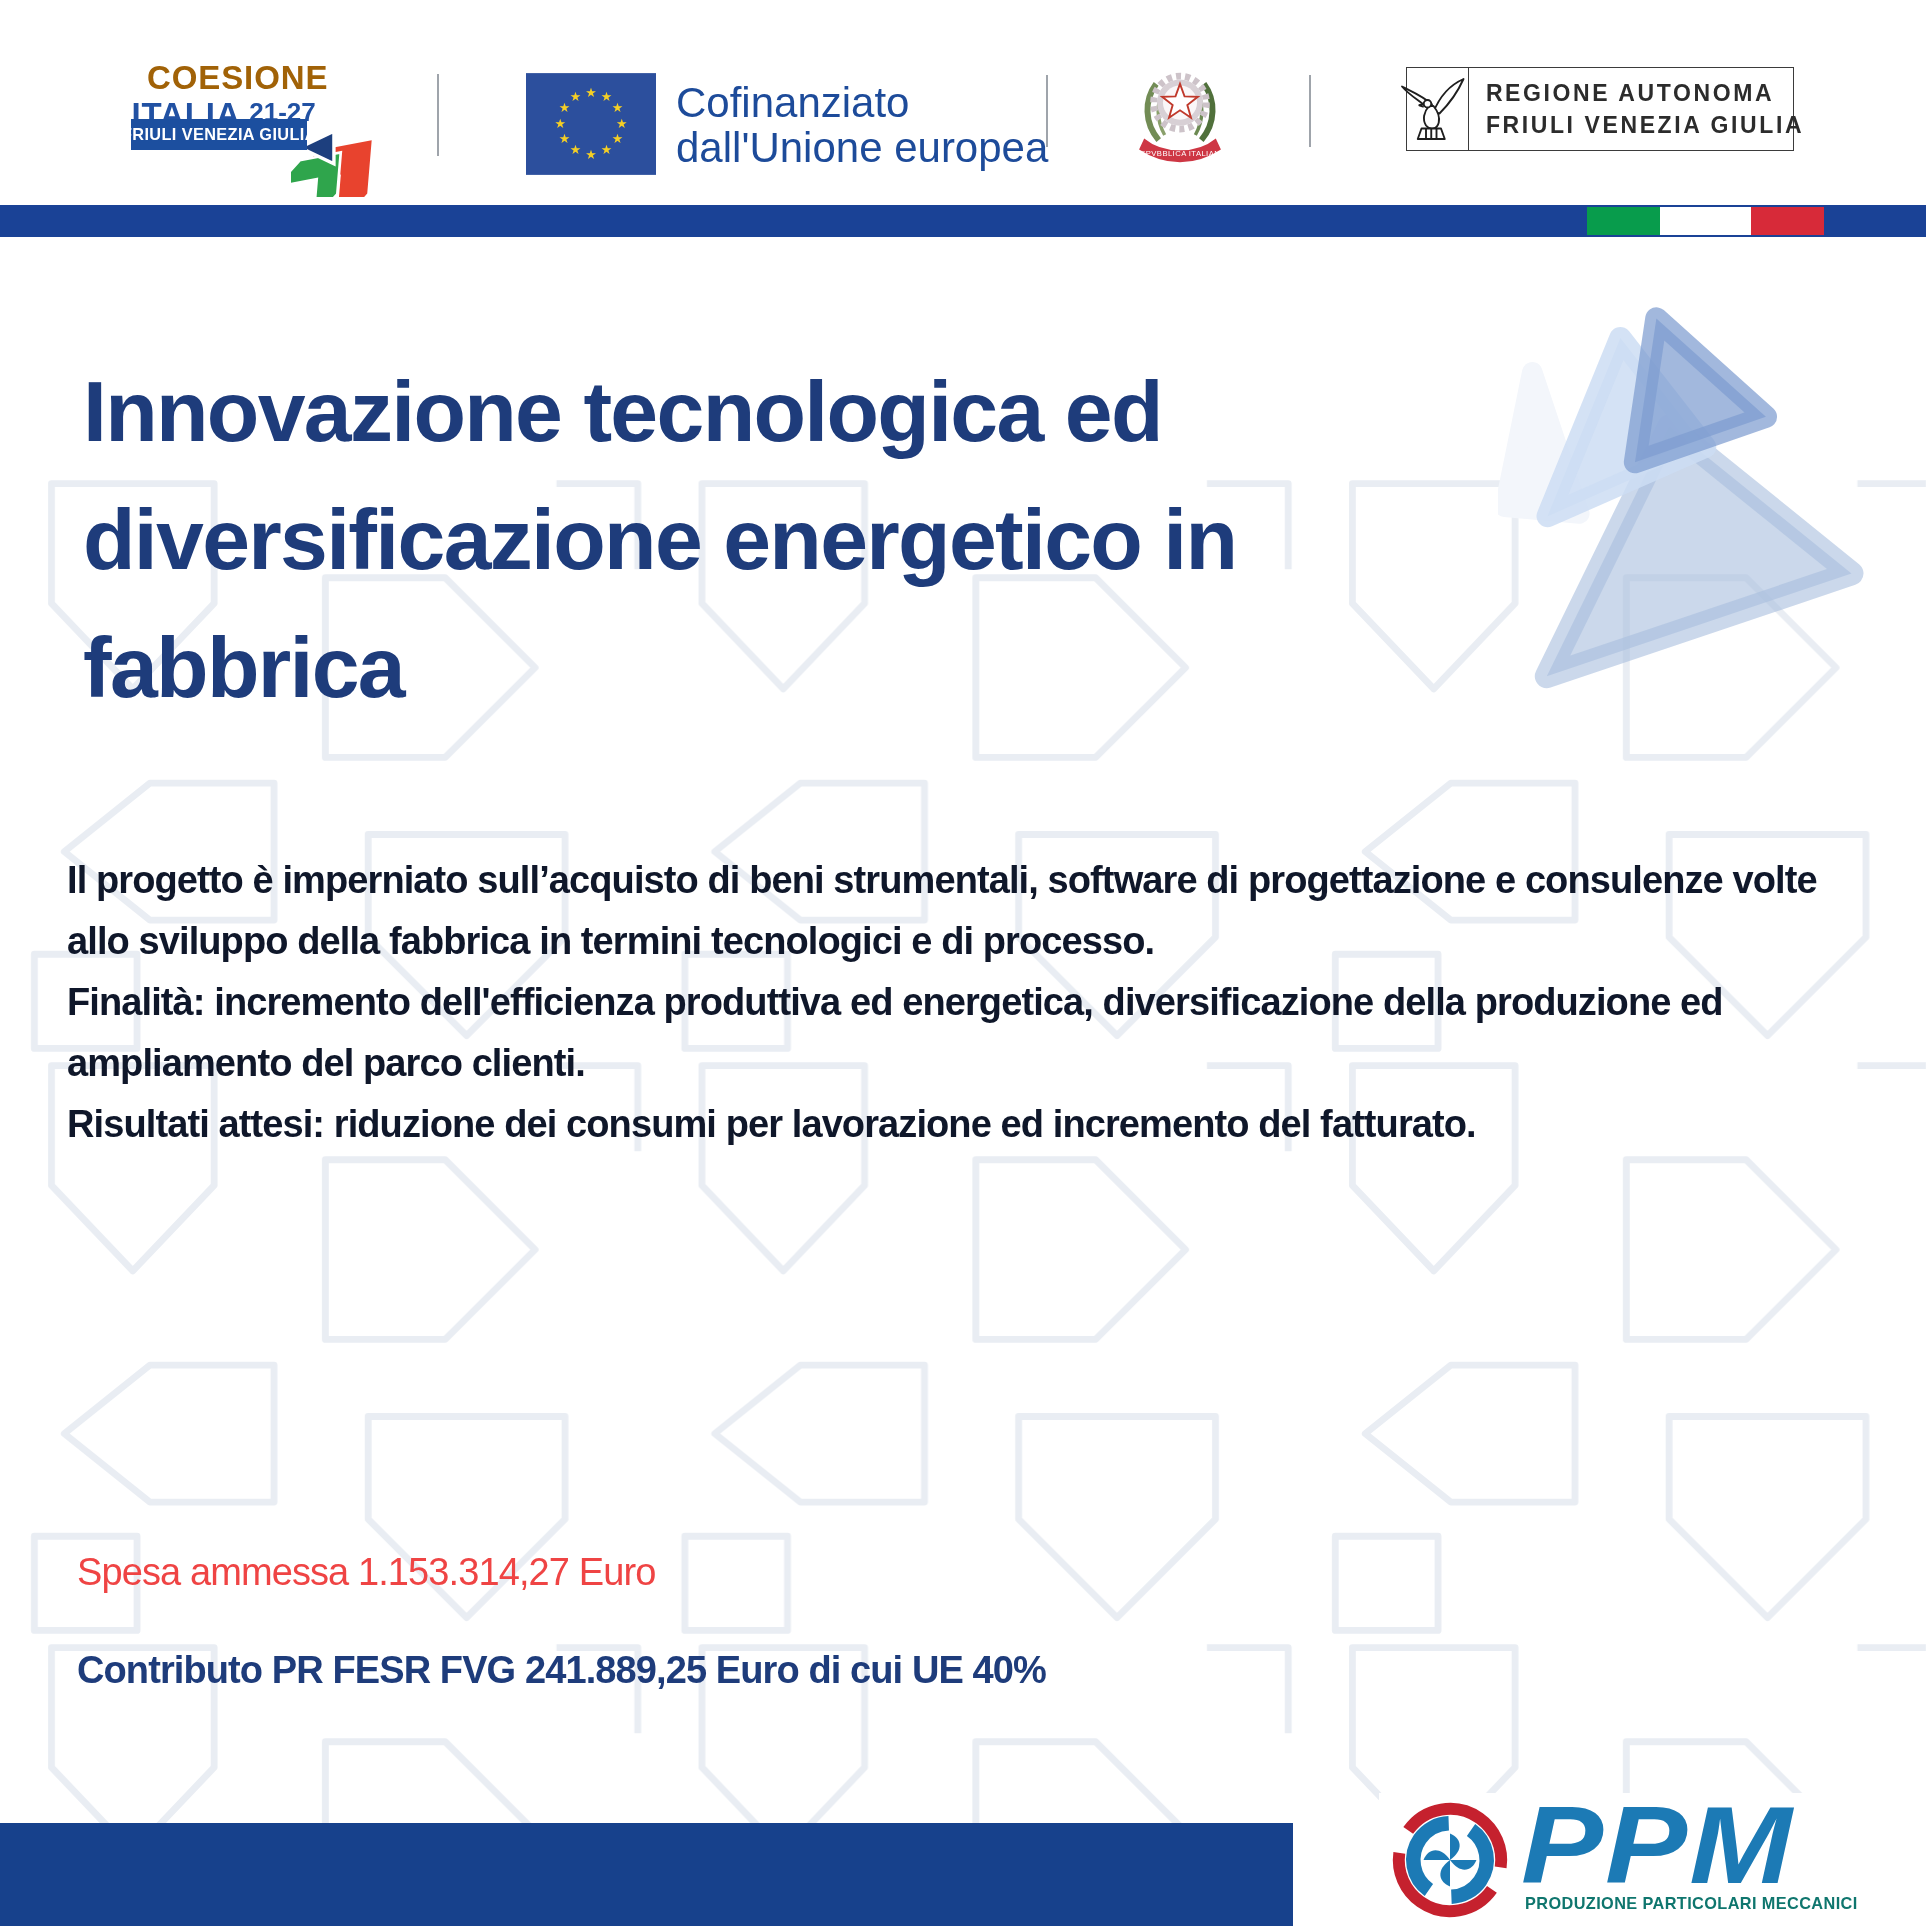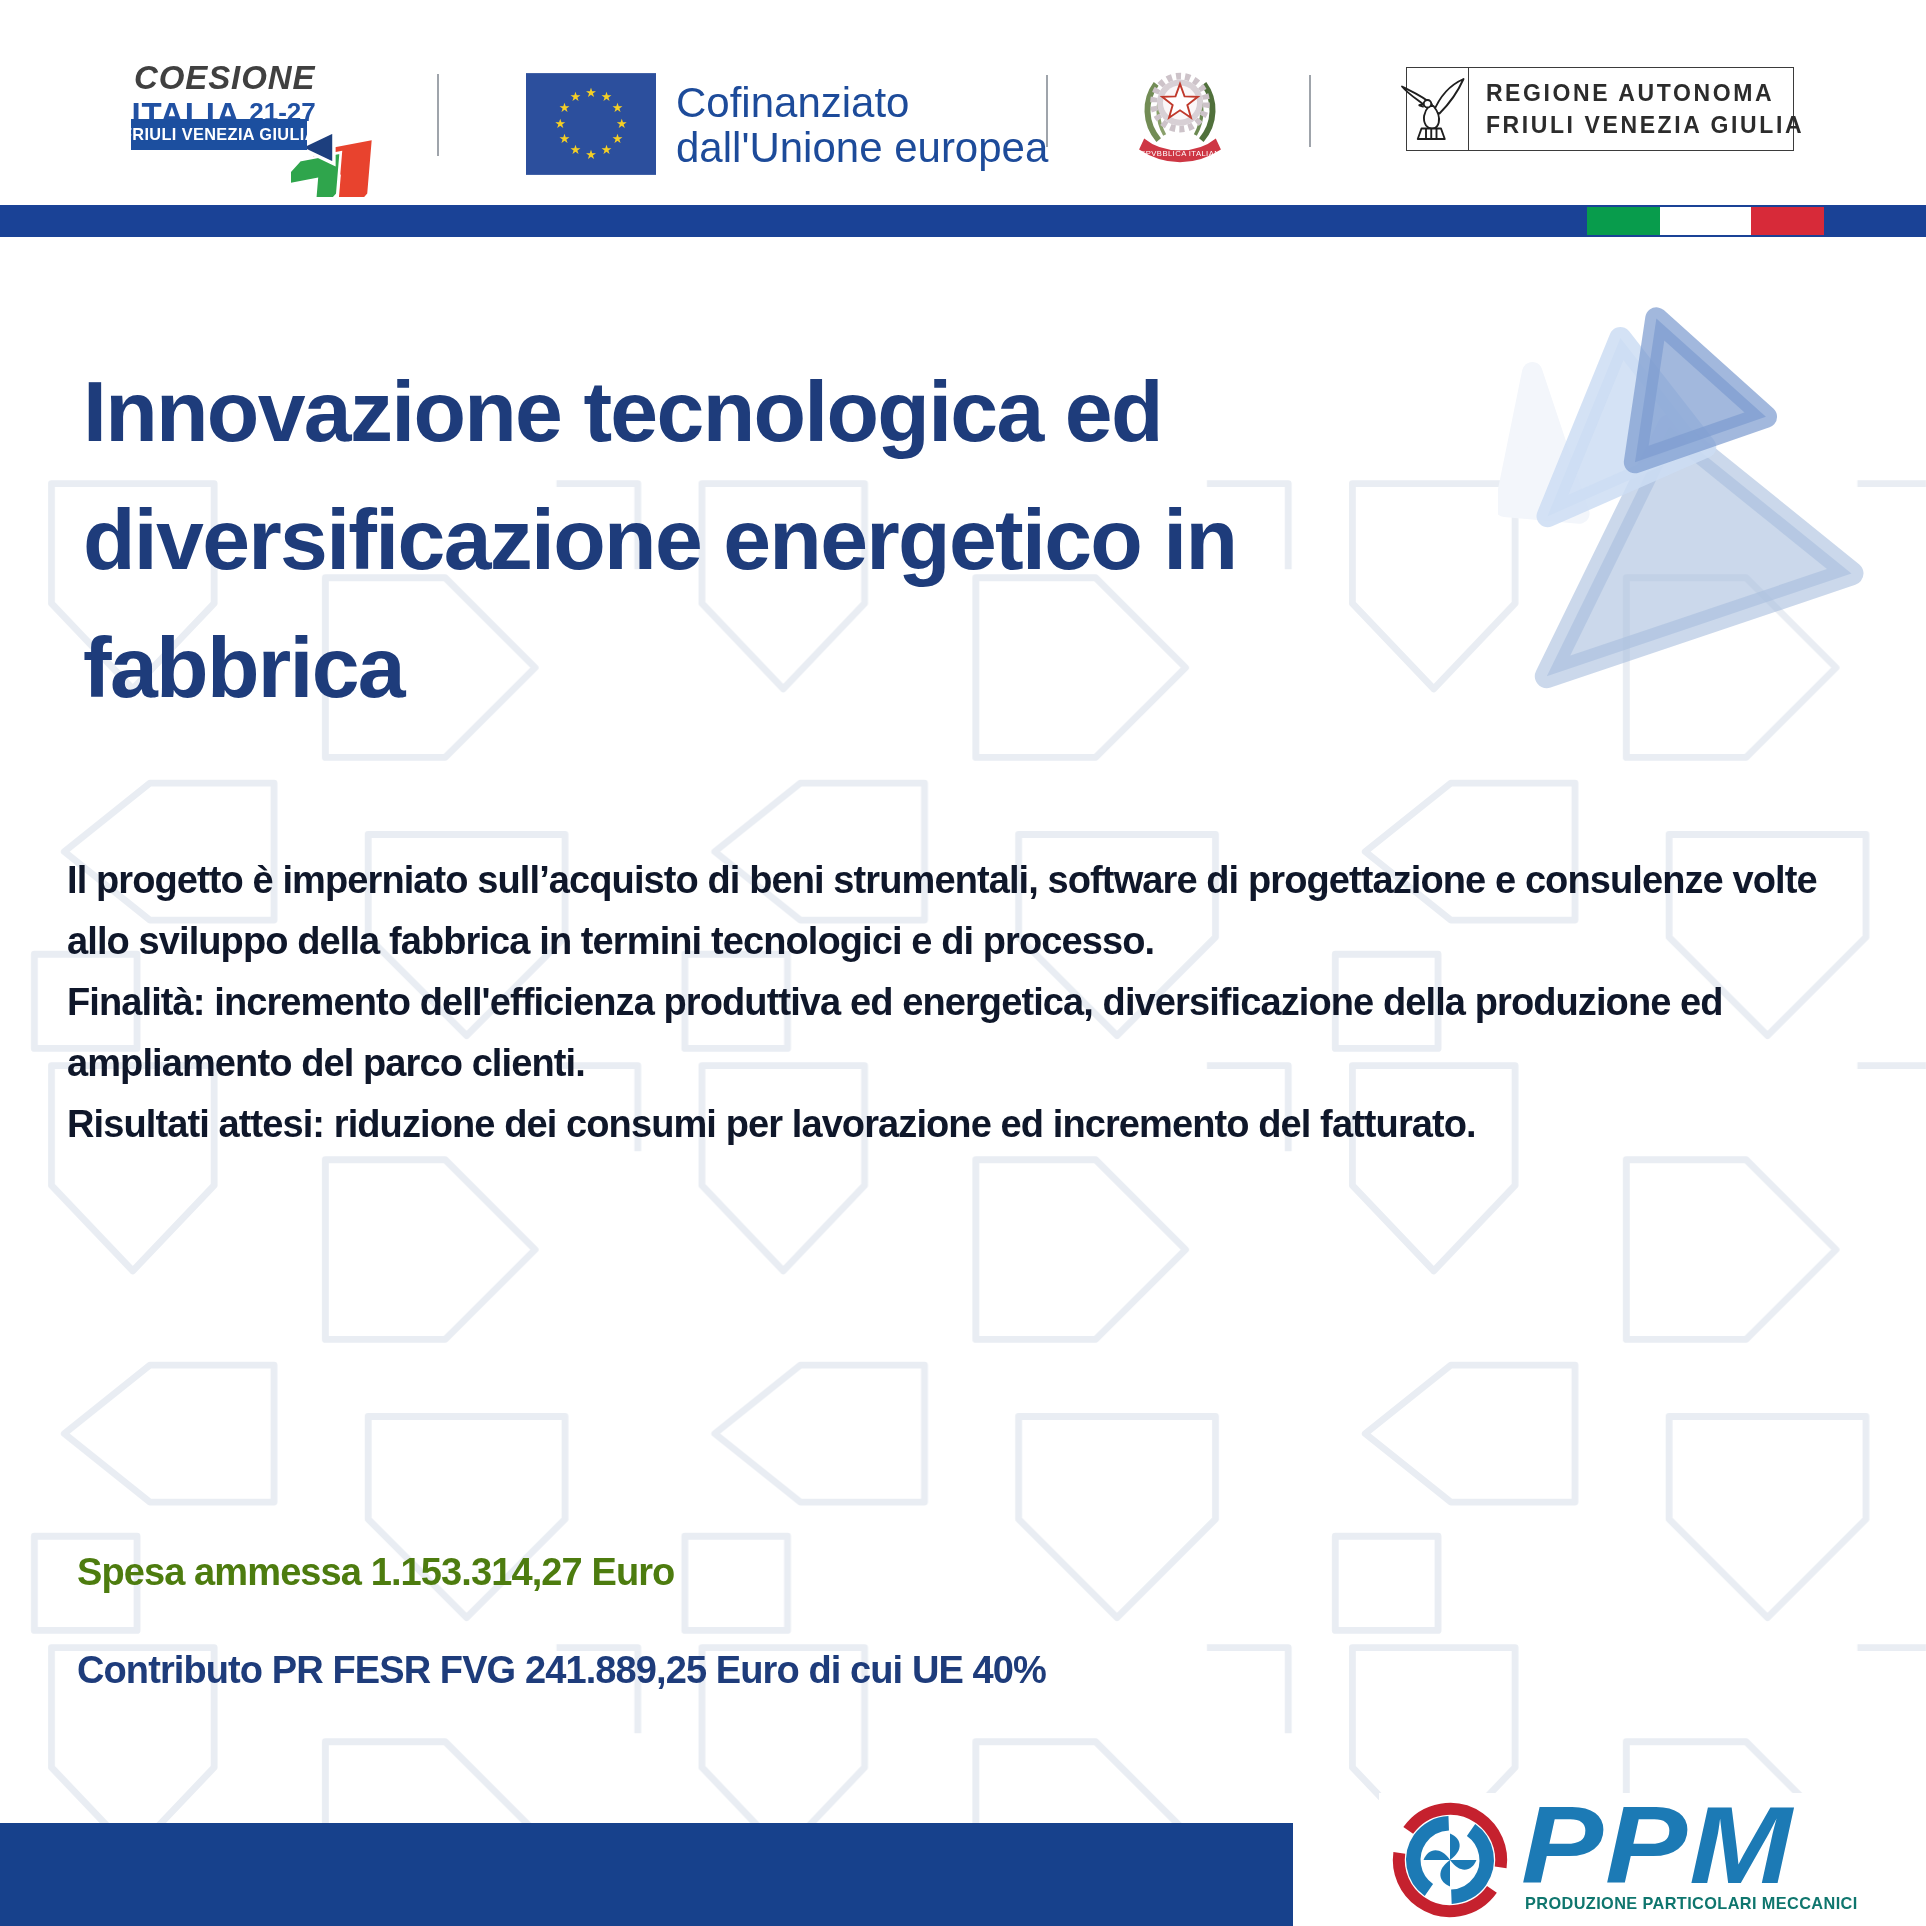--- a/index.html
+++ b/index.html
@@ -7,21 +7,21 @@
         font-family:"Liberation Sans",sans-serif;}
 
   
   .topbar{position:absolute;left:0;top:0;width:1926px;height:205px;background:#ffffff;z-index:5;}
   .vdiv{position:absolute;width:1.7px;background:#9fa4ab;}
   .vdiv.d1{left:437px;top:74px;height:82px;}
   .vdiv.d2{left:1046px;top:75px;height:72px;}
   .vdiv.d3{left:1309px;top:75px;height:72px;}
 
   .coesione{position:absolute;left:128px;top:57px;width:283px;height:111px;}
-  .co-l1{position:absolute;left:6px;top:1.7px;font-size:33px;font-weight:bold;color:#404040;letter-spacing:0.9px;font-style:italic;}
+  .co-l1{position:absolute;left:19px;top:1.7px;font-size:33px;font-weight:bold;color:#a16207;letter-spacing:0.9px;}
   .co-l2{position:absolute;left:3.4px;top:39px;font-size:33px;font-weight:bold;color:#2151a3;letter-spacing:0.9px;}
   .co-years{font-size:26px;vertical-align:5.1px;margin-left:8.6px;letter-spacing:0;}
   .co-banner{position:absolute;left:3.4px;top:62px;width:176px;height:31px;background:#1c4f9f;
              display:flex;align-items:center;justify-content:center;}
   .co-banner span{color:#ffffff;font-size:16.3px;font-weight:bold;letter-spacing:0.4px;white-space:nowrap;}
   .co-chev{position:absolute;left:163px;top:12px;}
 
   .eu-logo{position:absolute;left:526px;top:73px;}
   .eu-text{position:absolute;left:676px;top:80px;font-size:42px;font-weight:normal;color:#1d4b9a;line-height:45px;}
 
@@ -44,22 +44,22 @@
   .bg-pattern{position:absolute;left:0;top:475px;z-index:0;}
   .triangles{position:absolute;left:1498px;top:291px;z-index:1;}
 
   .title{position:absolute;left:75px;top:339px;margin:8px;z-index:2;color:#1e3c7b;
          font-size:86px;font-weight:bold;letter-spacing:-1.7px;line-height:128px;}
   .title span{display:block;white-space:nowrap;}
 
   .description{position:absolute;left:67px;top:850px;width:1813px;z-index:2;color:#0f172a;}
   .description p{margin:0;font-size:38px;font-weight:bold;letter-spacing:-0.9px;line-height:61px;}
 
-  .spesa{position:absolute;left:77px;top:1551px;z-index:2;color:#4d7c0f;
-         font-size:38px;font-weight:bold;letter-spacing:-0.9px;white-space:nowrap;}
+  .spesa{position:absolute;left:77px;top:1551px;z-index:2;color:#ef4444;
+         font-size:38px;font-weight:normal;letter-spacing:-0.9px;white-space:nowrap;}
   .contributo{position:absolute;left:77px;top:1649px;z-index:2;color:#1e3c7b;
          font-size:38px;font-weight:bold;letter-spacing:-0.9px;white-space:nowrap;}
 
   
   .bottom-blue{position:absolute;left:0;top:1823px;width:1293px;height:103px;background:#17418c;z-index:3;}
   .ppm{position:absolute;left:1379px;top:1793px;width:453px;height:133px;background:#ffffff;z-index:4;}
   .ppm-emblem{position:absolute;left:6.8px;top:2.6px;}
   .ppm-name{position:absolute;left:142px;top:-3.4px;font-size:110px;line-height:110px;font-weight:bold;
             font-style:italic;color:#1c7ab5;transform:scaleX(1.12);transform-origin:left top;letter-spacing:1.7px;}
   .ppm-tag{position:absolute;left:146px;top:101px;font-size:16.3px;font-weight:bold;color:#0f766e;

